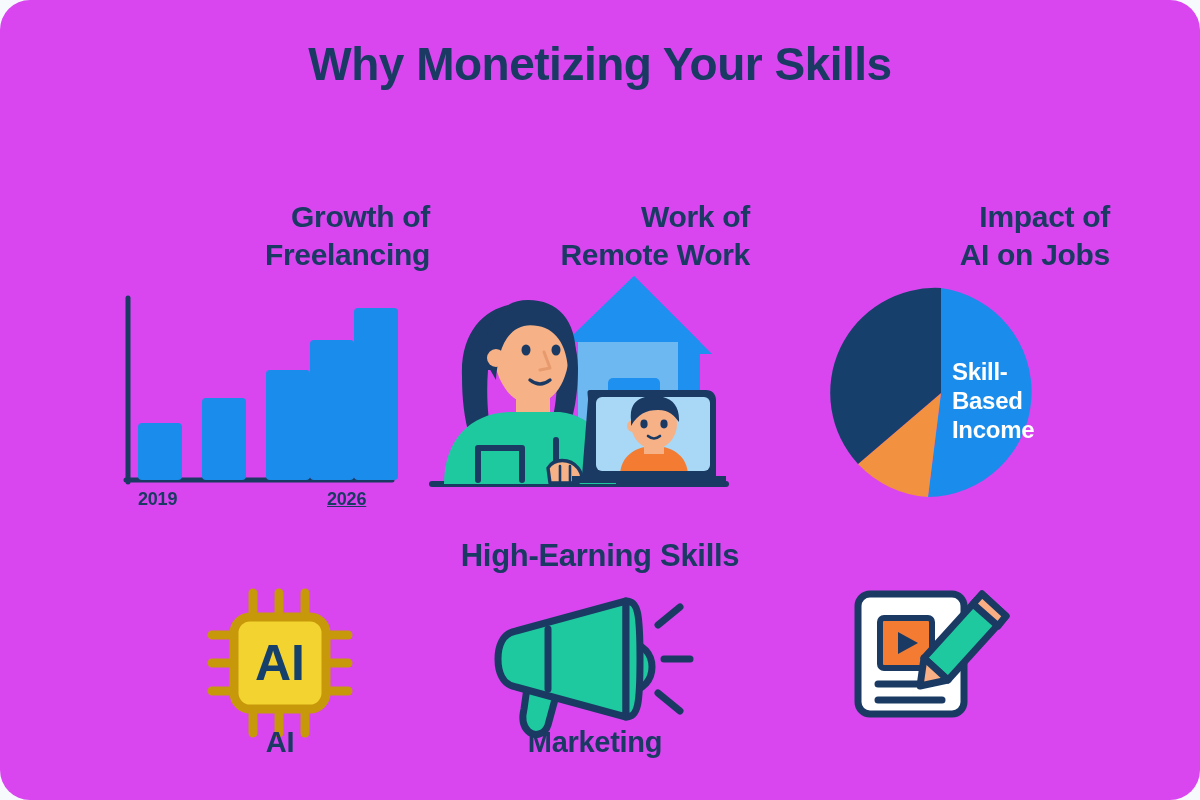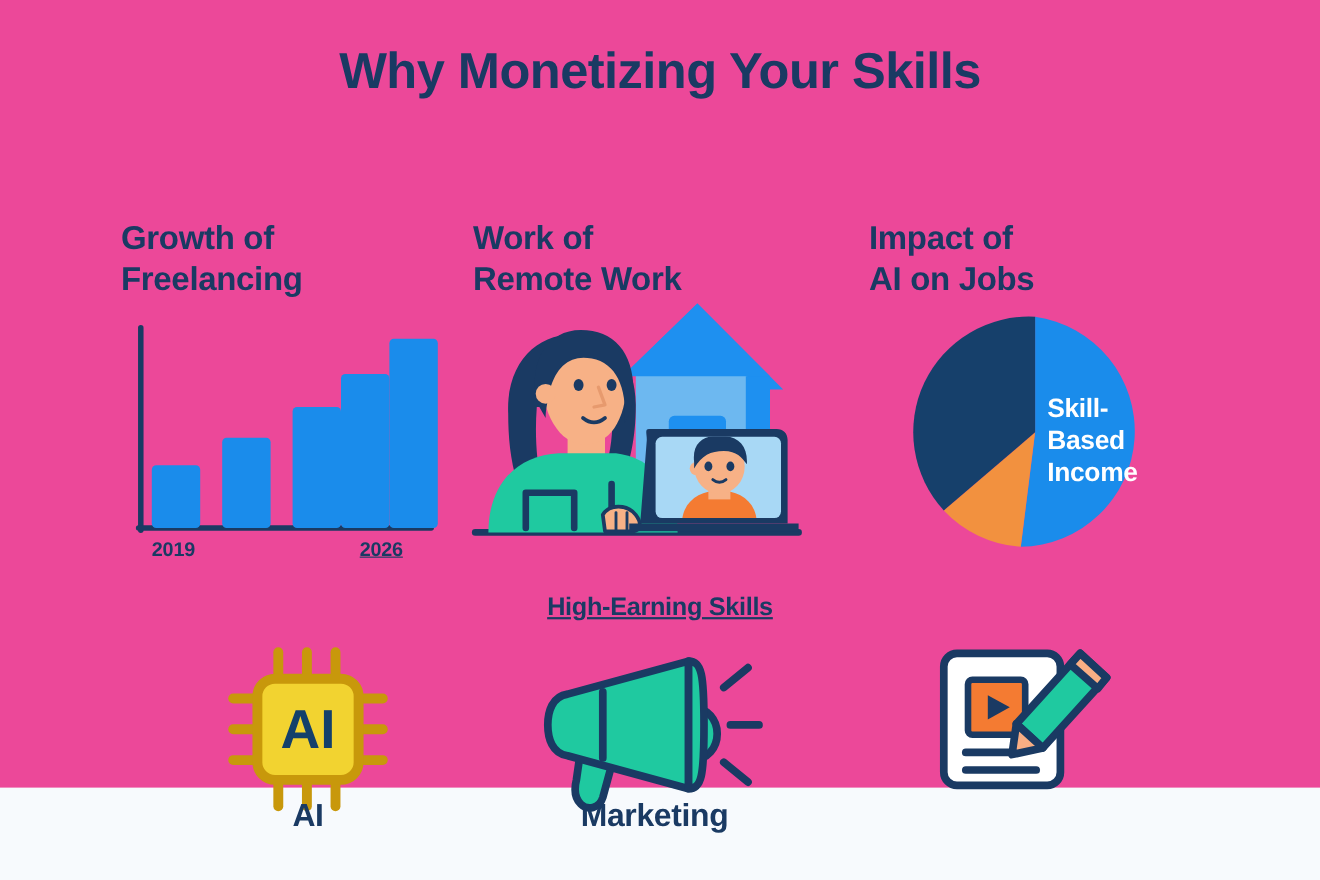--- a/index.html
+++ b/index.html
@@ -10,66 +10,66 @@
     width: 1200px;
     height: 800px;
     background: #f7fafd;
     font-family: "Liberation Sans", sans-serif;
     overflow: hidden;
     position: relative;
   }
   .page {
     position: relative;
     width: 1200px;
-    height: 716px;
-    background: #ec4899;
+    height: 800px;
+    background: #d946ef;
+    border-radius: 30px;
   }
 
   
   .main-title {
     position: absolute;
     left: 0;
     top: 36px;
     width: 1200px;
     text-align: center;
     color: #1a3a63;
     font-size: 46px;
     font-weight: bold;
     line-height: 1.24;
     letter-spacing: -0.5px;
   }
   .main-title .ln { display: block; }
 
   
   .col-heading {
     position: absolute;
-    text-align: left;
+    text-align: right;
     color: #1a3a63;
     font-size: 30px;
     font-weight: bold;
     line-height: 1.28;
     letter-spacing: -0.3px;
   }
   .col-heading .ln { display: block; }
 
   #head-freelancing { left: 110px; top: 198px; width: 320px; }
   #head-remote      { left: 430px; top: 198px; width: 320px; }
   #head-ai          { left: 790px; top: 198px; width: 320px; }
 
   .mid-heading {
     position: absolute;
     left: 390px;
     top: 538px;
     width: 420px;
     text-align: center;
     color: #1a3a63;
-    font-size: 23px;
+    font-size: 31px;
     font-weight: bold;
     letter-spacing: -0.3px;
-    text-decoration: underline;
   }
 
   
   .panel { position: absolute; }
 
   #panel-bar    { left: 110px; top: 290px; width: 320px; height: 240px; }
   #panel-remote { left: 430px; top: 280px; width: 310px; height: 225px; }
   #panel-pie    { left: 820px; top: 280px; width: 250px; height: 230px; }
 
   #panel-ai       { left: 180px; top: 585px; width: 200px; height: 180px; }

